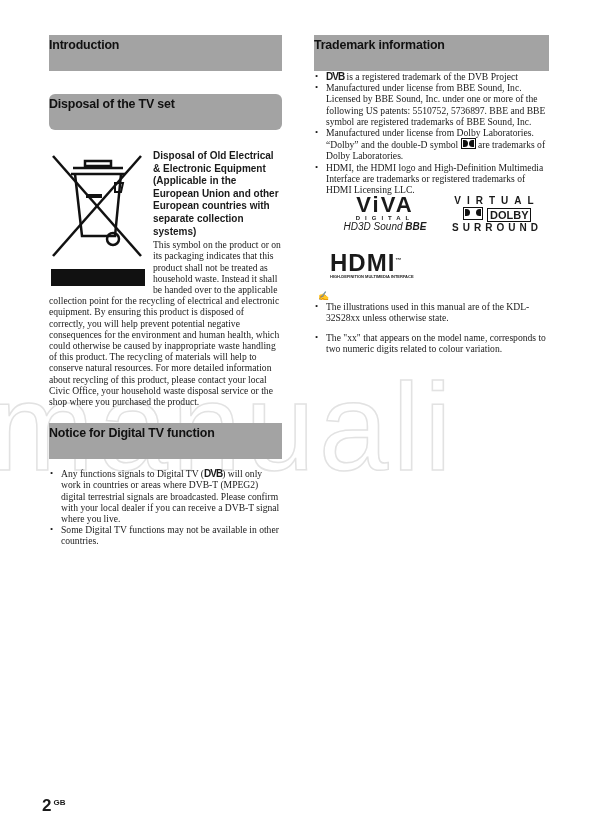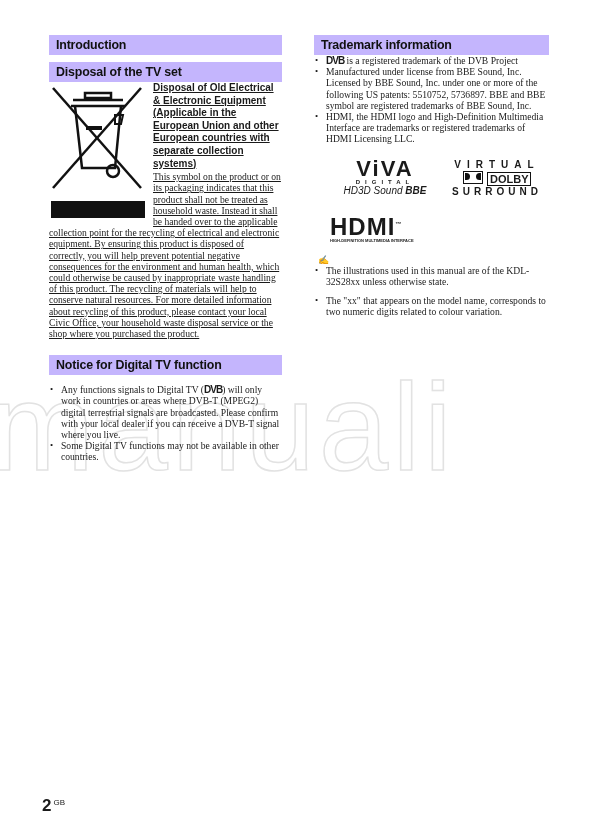--- a/index.html
+++ b/index.html
@@ -1,50 +1,50 @@
 <!DOCTYPE html>
 <html><head>
 <meta charset="utf-8">
 <style>
   html,body{margin:0;padding:0;background:#fff;}
   body{width:600px;height:821px;position:relative;overflow:hidden;font-family:"Liberation Serif",serif;color:#1a1a1a;}
   .col{position:absolute;}
   .col-left{left:49px;top:35px;width:233px;}
   .col-right{left:314px;top:35px;width:235px;}
-  .hdr{background:#c4b5fd;height:20px;padding-left:7px;font-family:"Liberation Sans",sans-serif;font-weight:bold;font-size:13.5px;line-height:19px;color:#111;letter-spacing:-0.2px;transform-origin:left;}
+  .hdr{background:#a3a3a3;height:36px;font-family:"Liberation Sans",sans-serif;font-weight:bold;font-size:13.5px;line-height:19px;color:#111;letter-spacing:-0.2px;transform-origin:left;}
   .hdr span{display:inline-block;transform:scaleX(0.92);transform-origin:left;}
   p,li{font-size:9.6px;line-height:11.2px;margin:0;}
   .intro{margin-top:8px;}
   ul{list-style:none;margin:0;padding:0;}
   li{position:relative;padding-left:12px;}
   li::before{content:"•";position:absolute;left:1px;top:0;font-size:9px;}
-  .disp-wrap{position:relative;margin-top:0;text-decoration:underline;}
+  .disp-wrap{position:relative;margin-top:20px;}
   .weee{float:left;width:98px;height:135px;margin-right:6px;margin-top:2px;position:relative;}
   .sub-title{font-family:"Liberation Sans",sans-serif;font-weight:bold;font-size:10px;line-height:12.6px;margin-bottom:1px;}
   .logo-dvb{display:inline-block;font-family:"Liberation Sans",sans-serif;font-weight:bold;font-size:10px;letter-spacing:-1px;border:0;}
   .dolby-sym{display:inline-block;width:13px;height:9px;border:1px solid #111;position:relative;vertical-align:-1px;}
   .dolby-sym::before,.dolby-sym::after{content:"";position:absolute;top:1px;width:5px;height:7px;background:#111;}
   .dolby-sym::before{left:1px;border-radius:0 4px 4px 0;}
   .dolby-sym::after{right:1px;border-radius:4px 0 0 4px;}
-  .logos{position:relative;height:100px;margin-top:14px;}
+  .logos{position:relative;height:100px;}
   .watermark{position:absolute;left:0;top:375px;width:600px;height:100px;pointer-events:none;}
   .pagenum{position:absolute;left:42px;top:796px;font-family:"Liberation Sans",sans-serif;font-weight:bold;font-size:17px;}
-  .pagenum small{font-size:8px;font-weight:normal;vertical-align:6px;margin-left:2px;}
+  .pagenum small{font-size:8px;font-weight:bold;vertical-align:6px;margin-left:2px;}
 </style>
 </head>
 <body>
 
 <svg class="watermark" viewBox="0 0 600 100">
   <text x="-10" y="95" font-family="Liberation Sans, sans-serif" font-size="125" fill="none" stroke="#e2e2e2" stroke-width="1.5" letter-spacing="4">manuali</text>
 </svg>
 
 <div class="col col-left">
   <div class="hdr"><span>Introduction</span></div>
 
-  <div class="hdr" style="margin-top:7px;"><span>Disposal of the TV set</span></div>
+  <div class="hdr" style="margin-top:23px;border-radius:6px;"><span>Disposal of the TV set</span></div>
   <div class="disp-wrap">
     <div class="weee">
       <svg width="98" height="135" viewBox="0 0 98 135">
         <g fill="none" stroke="#111" stroke-width="2.5">
           <path d="M26 22 L33 84 L66 84 L72 22"></path>
           <rect x="36" y="9" width="26" height="5"></rect>
           <path d="M22 22 L76 22"></path>
           <path d="M24 16 L74 16"></path>
           <circle cx="64" cy="87" r="6"></circle>
         </g>
@@ -64,20 +64,21 @@
     <li><span>Any functions signals to Digital TV (</span><span class="logo-dvb">DVB</span><span>) will only work in countries or areas where DVB-T (MPEG2) digital terrestrial signals are broadcasted. Please confirm with your local dealer if you can receive a DVB-T signal where you live.</span></li>
     <li>Some Digital TV functions may not be available in other countries.</li>
   </ul>
 </div>
 
 <div class="col col-right">
   <div class="hdr"><span>Trademark information</span></div>
   <ul style="margin-top:0;">
     <li><span class="logo-dvb">DVB</span><span> is a registered trademark of the DVB Project</span></li>
     <li>Manufactured under license from BBE Sound, Inc. Licensed by BBE Sound, Inc. under one or more of the following US patents: 5510752, 5736897. BBE and BBE symbol are registered trademarks of BBE Sound, Inc.</li>
+    <li><span>Manufactured under license from Dolby Laboratories. “Dolby” and the double-D symbol </span><span class="dolby-sym"></span><span> are trademarks of Dolby Laboratories.</span></li>
     <li>HDMI, the HDMI logo and High-Definition Multimedia Interface are trademarks or registered trademarks of HDMI Licensing LLC.</li>
   </ul>
 
   <div class="logos">
     <div style="position:absolute;left:16px;top:0;width:110px;text-align:center;">
       <div style="font-family:'Liberation Sans',sans-serif;font-weight:bold;font-size:22px;line-height:20px;letter-spacing:2px;">ViVA</div>
       <div style="font-family:'Liberation Sans',sans-serif;font-weight:bold;font-size:6px;letter-spacing:5px;">DIGITAL</div>
       <div style="font-family:Liberation Sans, sans-serif;font-style:italic;font-size:10px;"><span>HD3D Sound</span> <b>BBE</b></div>
     </div>
     <div style="position:absolute;left:138px;top:0;width:90px;font-family:'Liberation Sans',sans-serif;font-weight:bold;text-align:center;">

